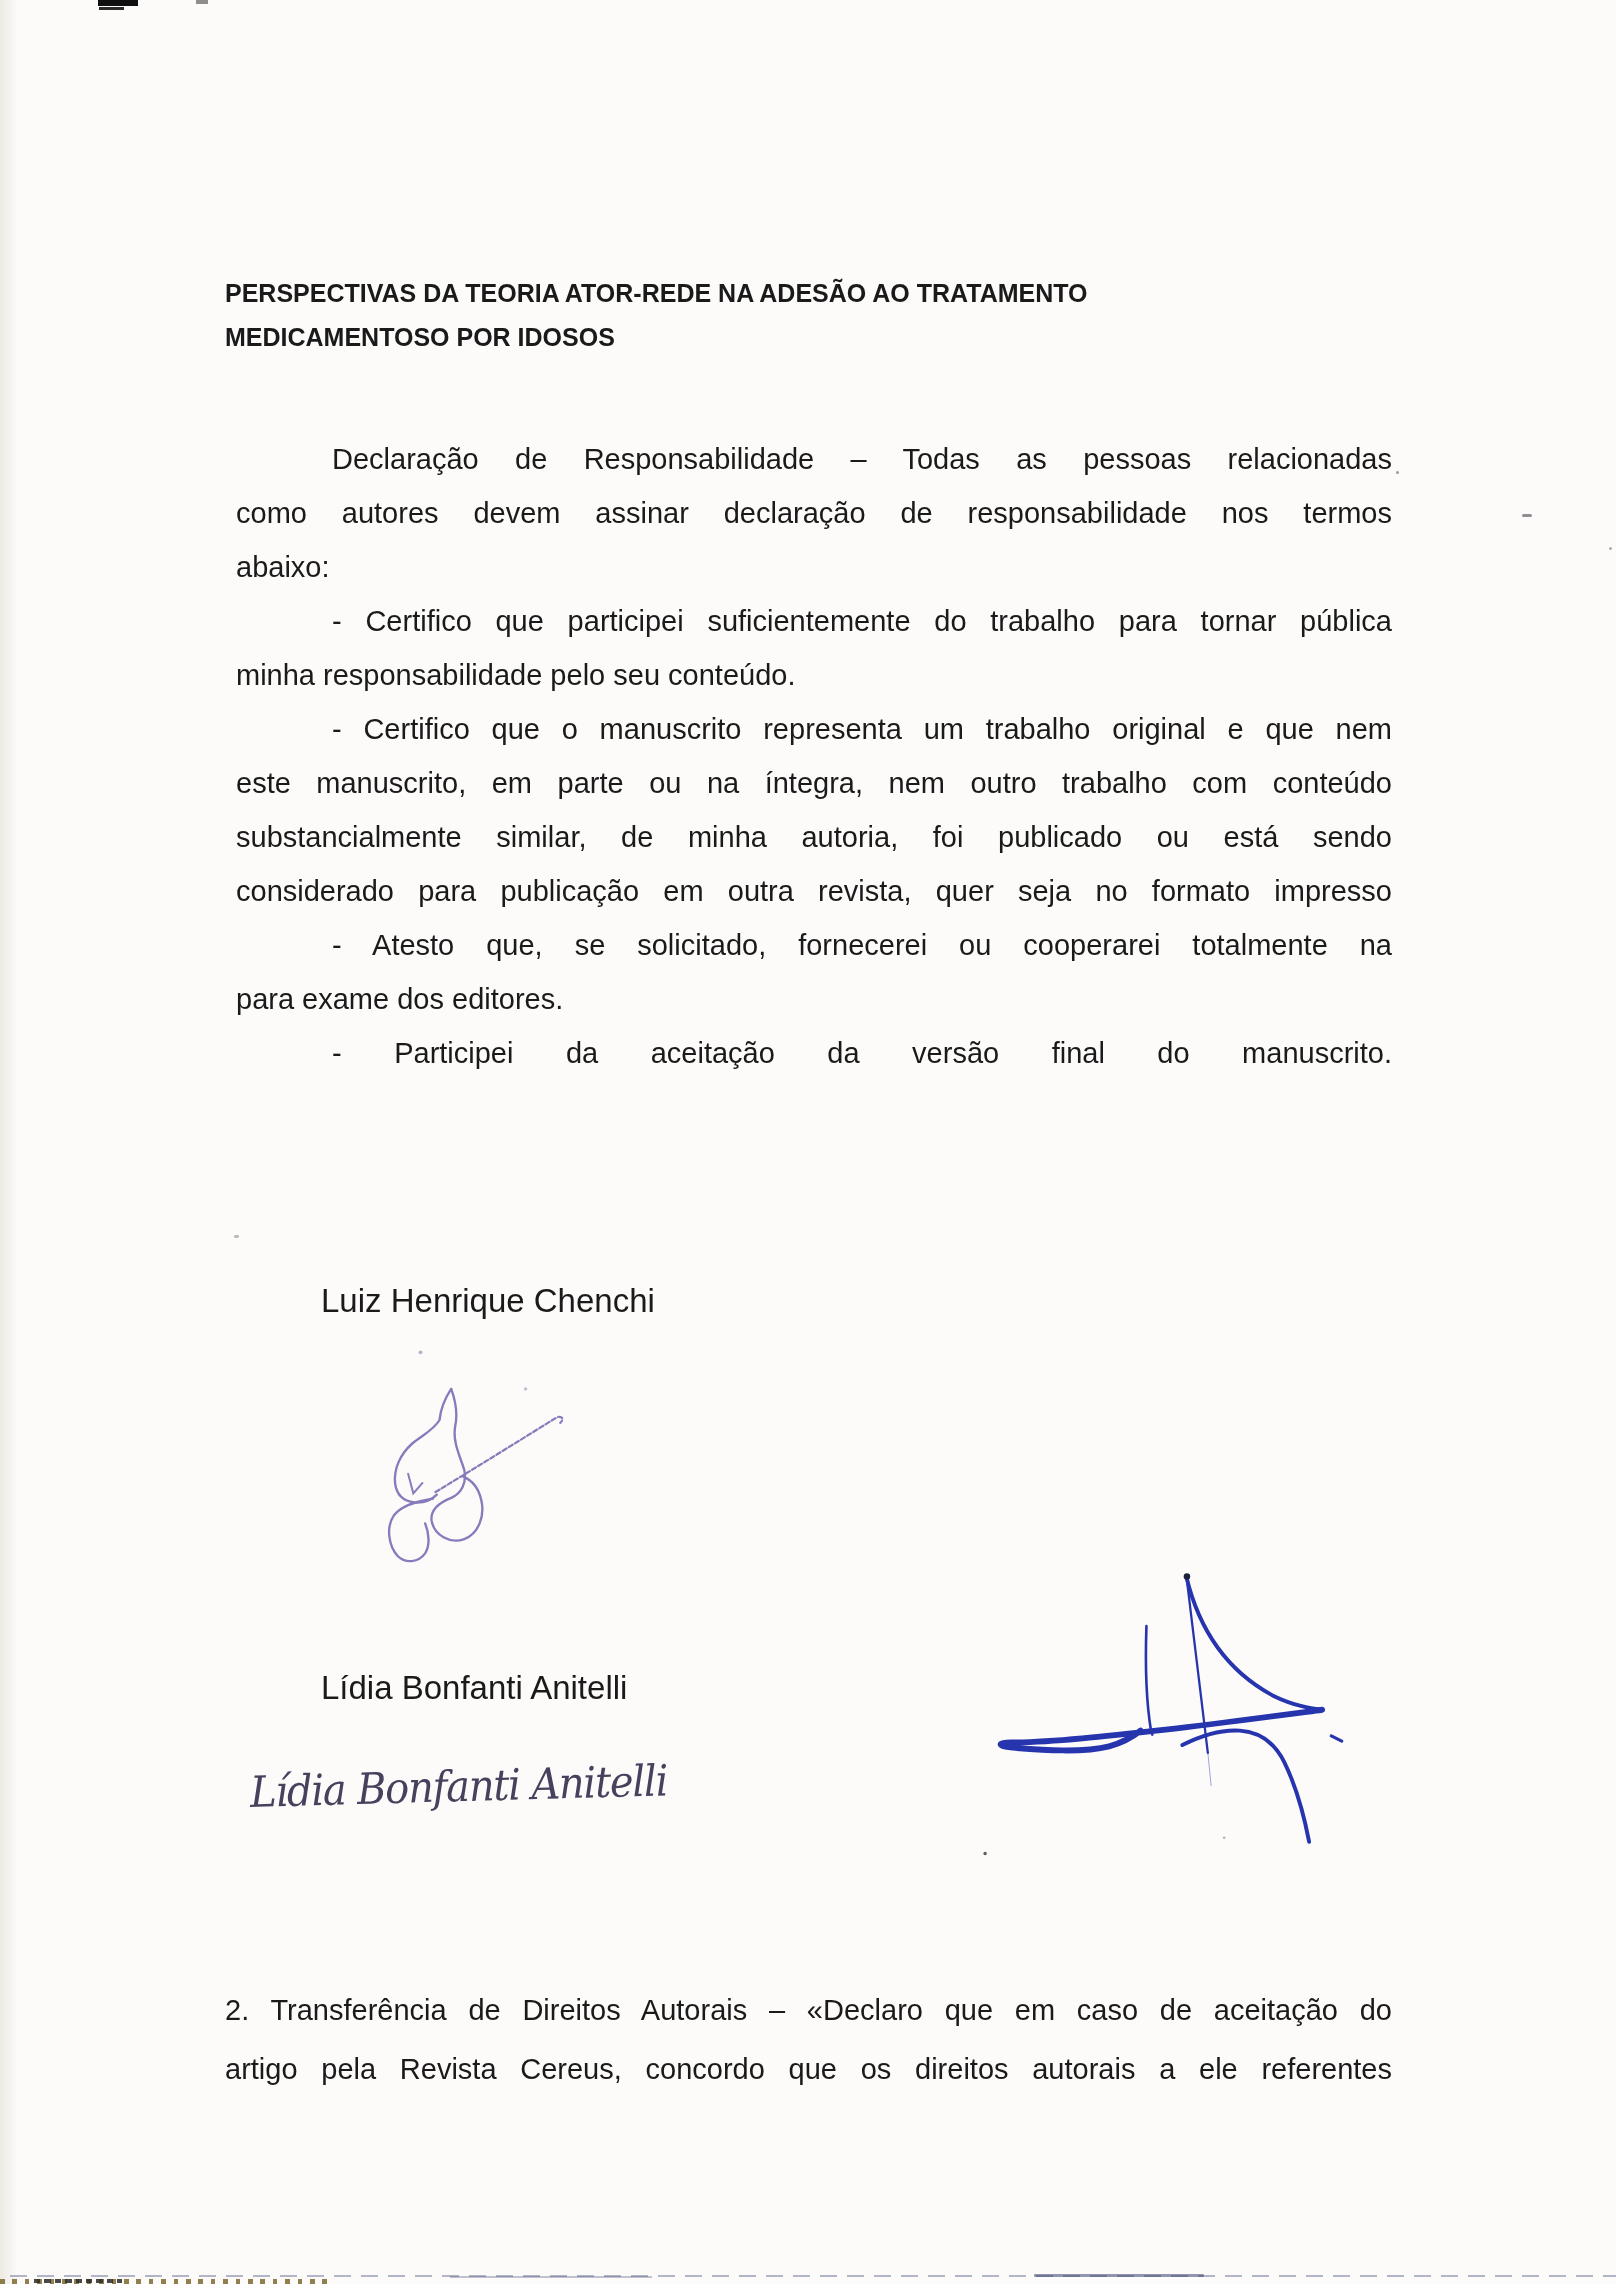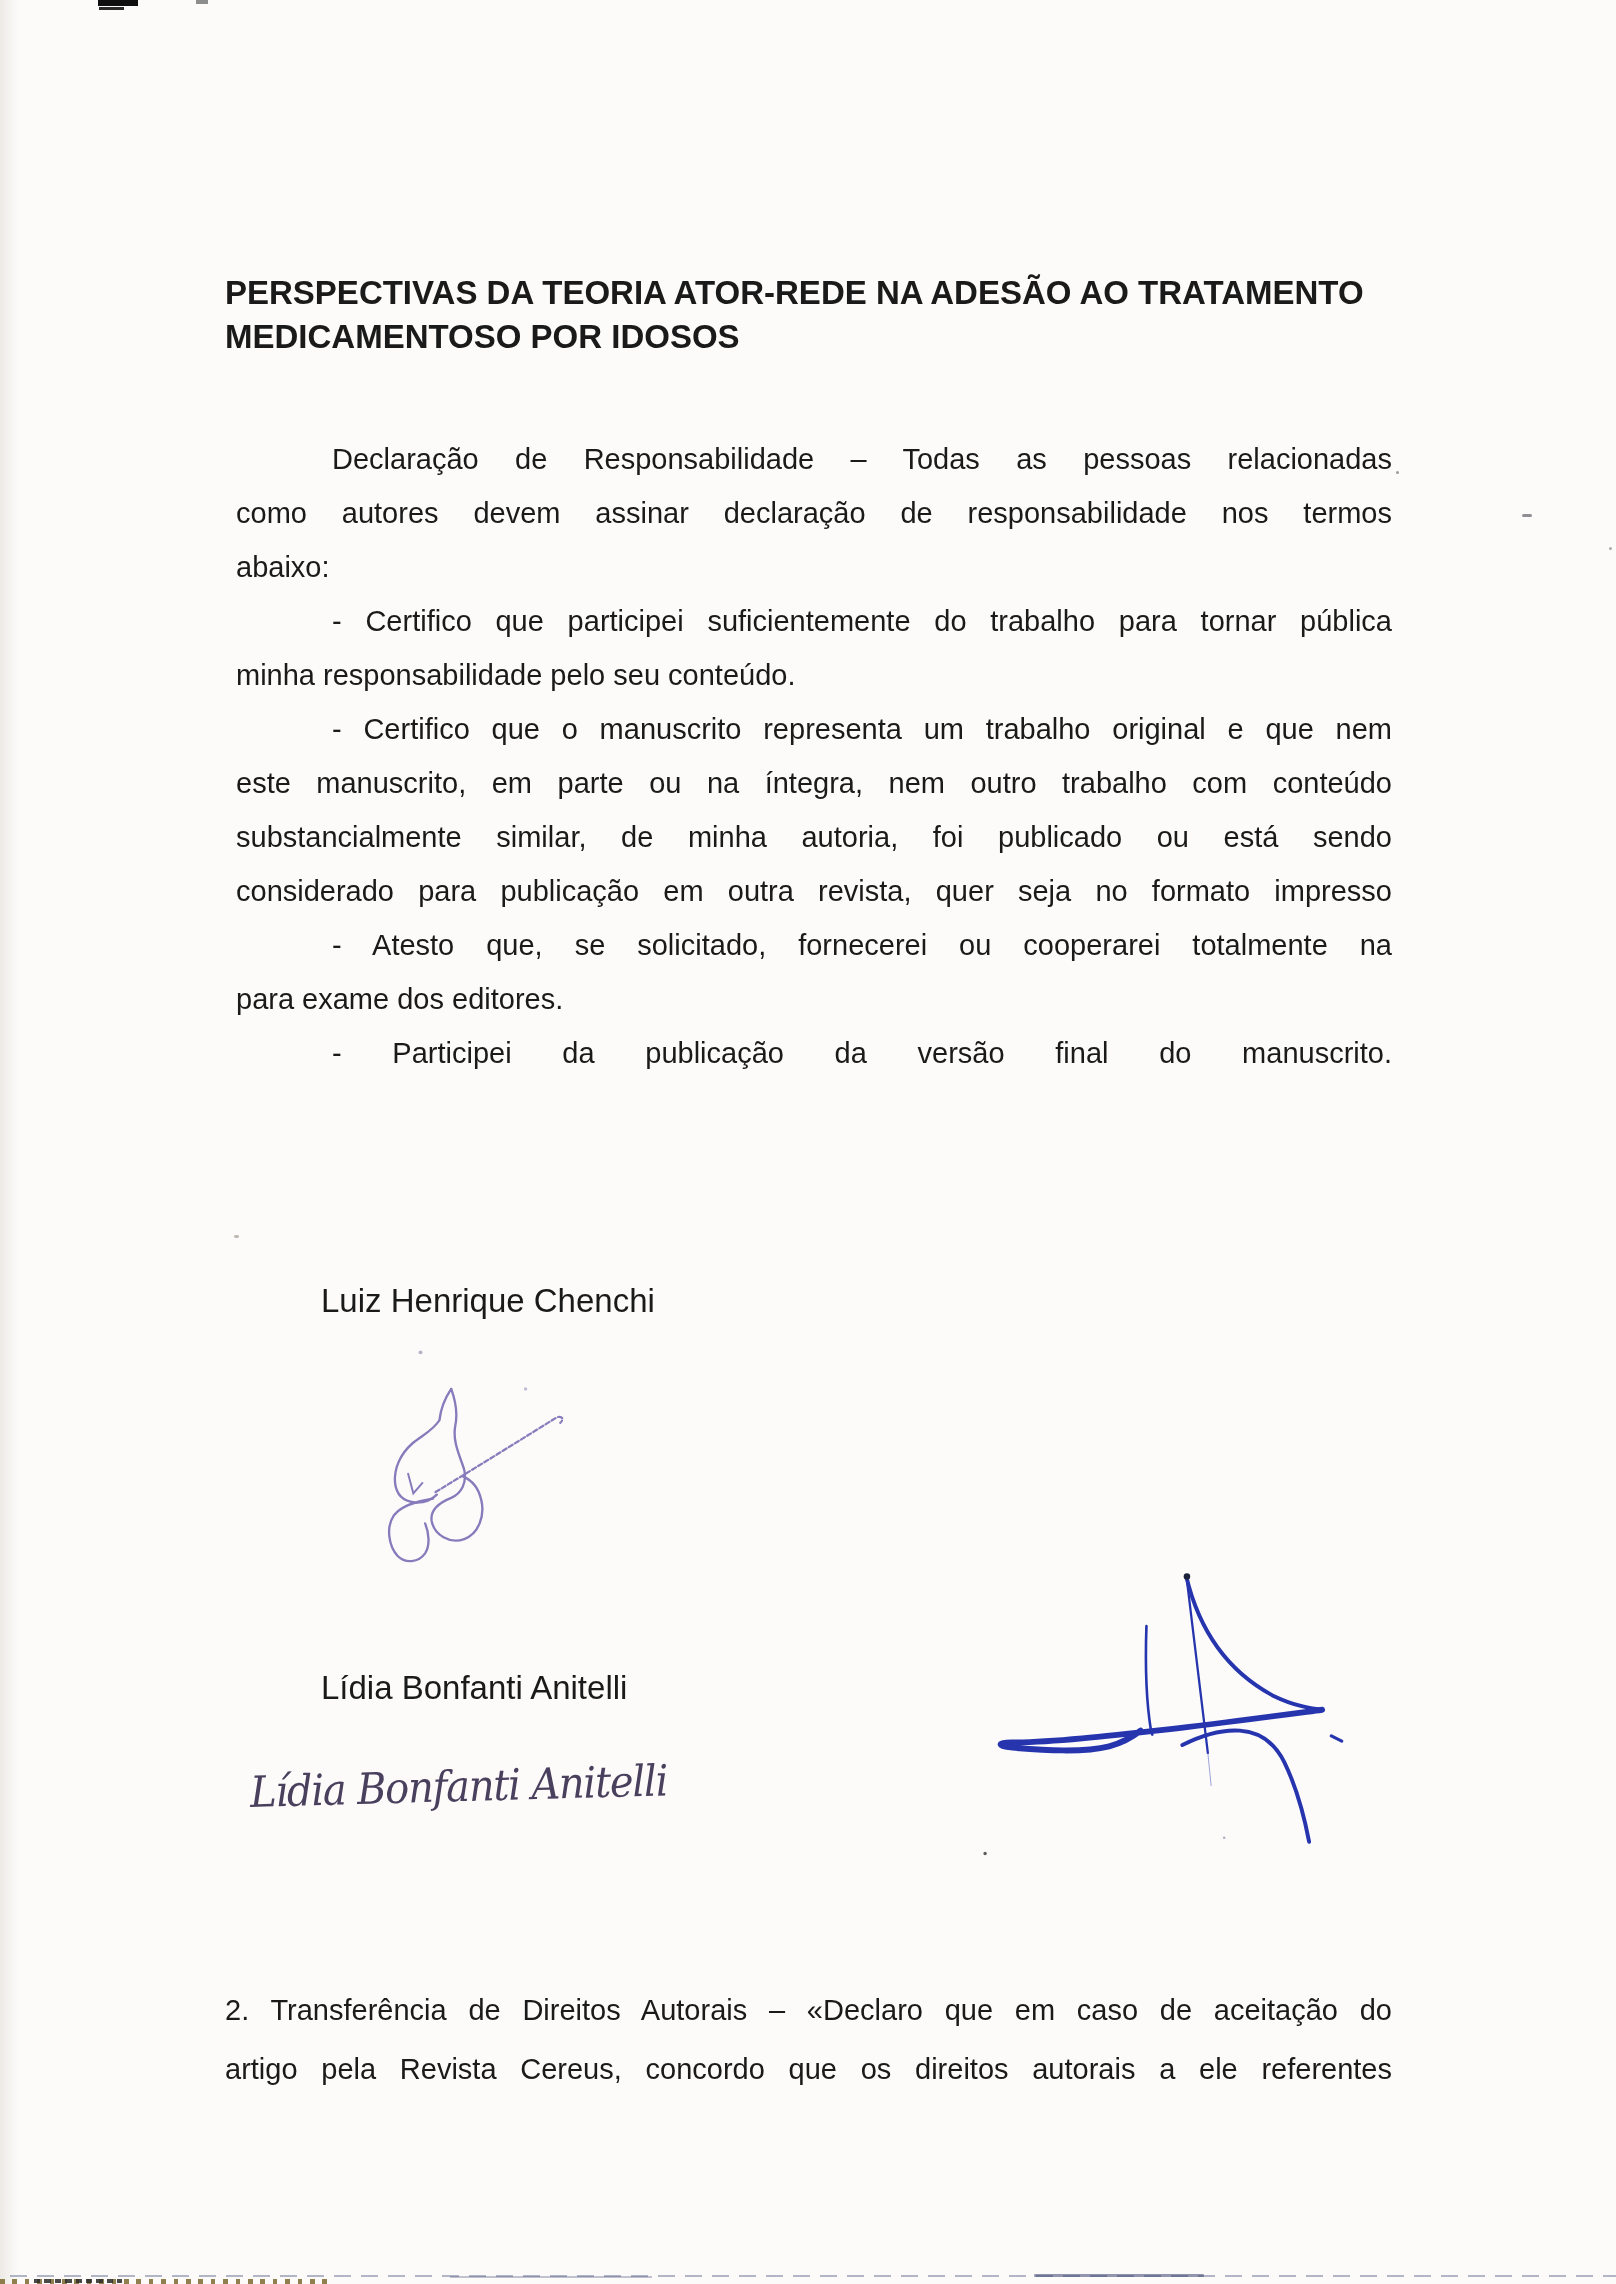--- a/index.html
+++ b/index.html
@@ -4,21 +4,21 @@
 <style>
   html,body{margin:0;padding:0;background:#e9e9e9;}
   .page{
     position:relative;width:1616px;height:2284px;margin:0 auto;
     background:#fcfbfa;color:#1a1a1a;overflow:hidden;
     font-family:"Liberation Sans",sans-serif;
   }
   .edge-shadow{position:absolute;left:0;top:0;bottom:0;width:18px;
     background:linear-gradient(90deg,#edeae5 0%,rgba(252,251,250,0) 100%);}
   .title{position:absolute;left:225px;top:271px;width:1168px;
-    font-size:33px;font-weight:bold;line-height:44px;}
+    font-size:25px;font-weight:bold;line-height:44px;}
   .body-block{position:absolute;left:225px;top:432px;width:1167px;
     font-size:29px;line-height:54px;}
   .footer-block{position:absolute;left:225px;top:1981px;width:1167px;
     font-size:29px;line-height:59px;}
   .ln{height:inherit;text-align:left;white-space:nowrap;}
   .body-block .ln{height:54px;margin-left:11px;}
   .footer-block .ln{height:59px;}
   .ln.just{text-align:justify;text-align-last:justify;white-space:normal;}
   .ln.ind{padding-left:96px;}
   .name{position:absolute;left:321px;font-size:33px;line-height:54px;height:54px;}
@@ -81,21 +81,21 @@
       <div class="ln just">como autores devem assinar declaração de responsabilidade nos termos</div>
       <div class="ln">abaixo:</div>
       <div class="ln ind just">- Certifico que participei suficientemente do trabalho para tornar pública</div>
       <div class="ln">minha responsabilidade pelo seu conteúdo.</div>
       <div class="ln ind just">- Certifico que o manuscrito representa um trabalho original e que nem</div>
       <div class="ln just">este manuscrito, em parte ou na íntegra, nem outro trabalho com conteúdo</div>
       <div class="ln just">substancialmente similar, de minha autoria, foi publicado ou está sendo</div>
       <div class="ln just">considerado para publicação em outra revista, quer seja no formato impresso</div>
       <div class="ln ind just">- Atesto que, se solicitado, fornecerei ou cooperarei totalmente na</div>
       <div class="ln">para exame dos editores.</div>
-      <div class="ln ind just">- Participei da publicação da versão final do manuscrito.</div>
+      <div class="ln ind just">- Participei da aceitação da versão final do manuscrito.</div>
     </div>
 
   <div class="name name-luiz">Luiz Henrique Chenchi</div>
 
   <svg class="sig sig-luiz" width="196" height="235" viewBox="0 0 300 360">
     <g fill="none" stroke="#6f5fae" stroke-width="3.6" stroke-linecap="round" opacity="0.82">
       <path d="M112,78 C120,100 122,118 118,136 C114,160 126,182 132,202 C136,222 128,238 112,245 C92,253 80,265 82,280 C86,302 110,316 132,308 C154,300 164,272 158,248 C154,230 144,218 130,212"></path>
       <path d="M112,78 C104,90 96,108 94,126 C84,142 66,150 52,162 C34,178 24,200 26,222 C28,240 38,250 56,252 C70,253 82,248 90,240"></path>
       <path d="M84,246 C60,250 36,256 24,272 C12,290 16,318 30,334 C42,346 62,344 72,330 C80,318 78,298 72,284"></path>
       <path d="M46,208 L54,238 L68,222" stroke-width="3"></path>

